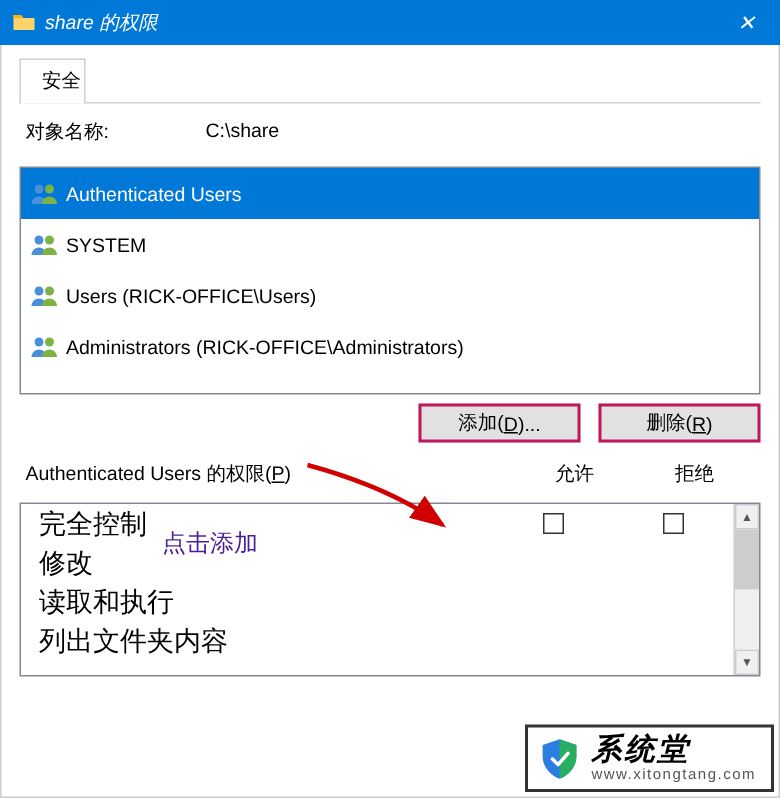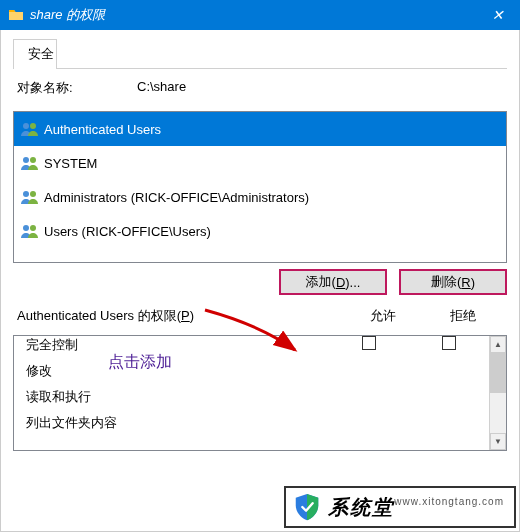--- a/index.html
+++ b/index.html
@@ -131,22 +131,23 @@
     height: 116px;
     display: flex;
     position: relative;
   }
   .perm-list {
     flex: 1;
     overflow: hidden;
   }
   .perm-row {
     display: flex;
+    align-items: center;
     height: 26px;
-    font-size: 13px;
+    font-size: 18px;
   }
   .perm-row .name { flex: 1; padding-left: 12px; }
   .perm-row .chkcol { width: 80px; display: flex; justify-content: center; }
   .chk {
     width: 14px; height: 14px;
     border: 1px solid #333;
     background: #fff;
   }
   .scrollbar {
     width: 17px;
@@ -177,21 +178,21 @@
     right: 4px;
     bottom: 4px;
     background: #fff;
     border: 2px solid #333;
     padding: 4px 10px 4px 6px;
     display: flex;
     align-items: center;
     gap: 6px;
   }
   .watermark .shield { width: 30px; height: 30px; }
-  .watermark .txt { display: flex; flex-direction: row; line-height: 1.1;}
+  .watermark .txt { display: flex; flex-direction: column; line-height: 1.1;}
   .watermark .main { font-size: 20px; font-weight: 700; font-style: italic; letter-spacing: 2px;}
   .watermark .sub { font-size: 10px; color: #555; letter-spacing: 1px;}
 </style>
 </head>
 <body>
 
 <div class="titlebar">
   <span class="folder-icon">
     <svg viewBox="0 0 16 16">
         <path fill="#ffd36b" d="M1 3h5l1.5 2H15v8H1z"></path>
@@ -236,30 +237,30 @@
           </svg></span>
         <span>SYSTEM</span>
       </div>
       <div class="listitem">
         <span class="usericon"><svg viewBox="0 0 20 16">
             <circle cx="6" cy="5" r="3" fill="#4a90d9"></circle>
             <path d="M1 15c0-3 2.5-5 5-5s5 2 5 5z" fill="#4a90d9"></path>
             <circle cx="13" cy="5" r="3" fill="#7cb342"></circle>
             <path d="M8 15c0-3 2.5-5 5-5s5 2 5 5z" fill="#7cb342"></path>
           </svg></span>
-        <span>Administrators (RICK-OFFICE\Administrators)</span>
+        <span>Users (RICK-OFFICE\Users)</span>
       </div>
       <div class="listitem">
         <span class="usericon"><svg viewBox="0 0 20 16">
             <circle cx="6" cy="5" r="3" fill="#4a90d9"></circle>
             <path d="M1 15c0-3 2.5-5 5-5s5 2 5 5z" fill="#4a90d9"></path>
             <circle cx="13" cy="5" r="3" fill="#7cb342"></circle>
             <path d="M8 15c0-3 2.5-5 5-5s5 2 5 5z" fill="#7cb342"></path>
           </svg></span>
-        <span>Users (RICK-OFFICE\Users)</span>
+        <span>Administrators (RICK-OFFICE\Administrators)</span>
       </div>
     </div>
 
   <div class="buttons">
     <button class="btn">
       <span>添加(</span>
         <span class="underline">D</span>
         <span>)...</span>
     </button>
     <button class="btn">

